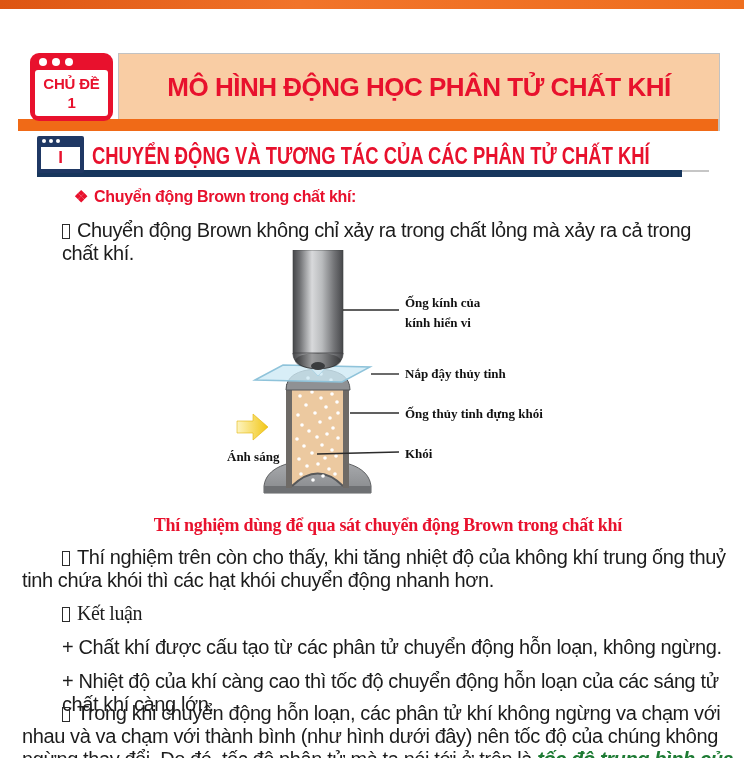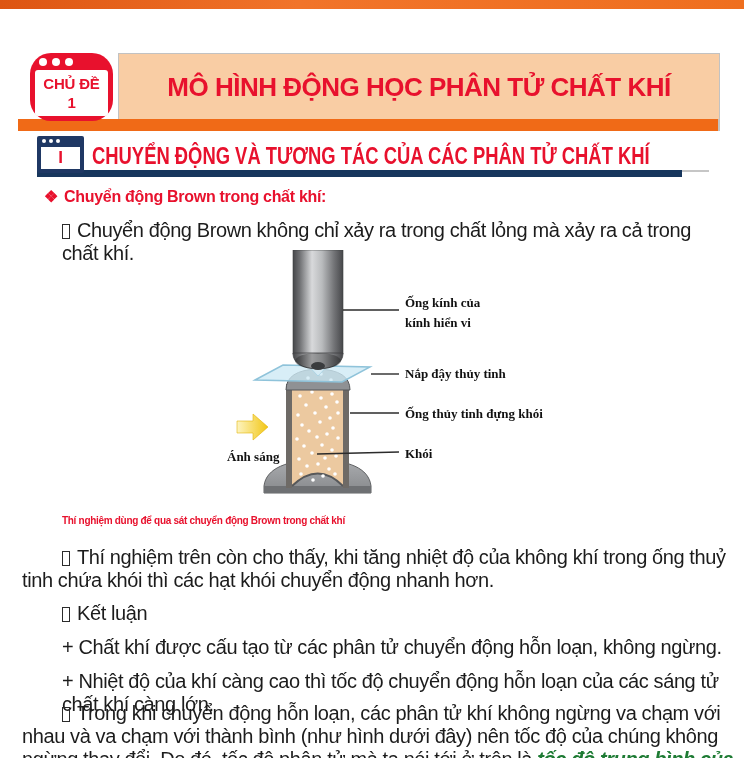--- a/index.html
+++ b/index.html
@@ -5,21 +5,21 @@
   html,body{margin:0;padding:0;background:#ffffff;}
   .page{position:relative;width:744px;height:758px;background:#ffffff;overflow:hidden;
         font-family:"Liberation Sans",sans-serif;color:#1c1c1c;}
   .abs{position:absolute;}
 
   
   .top-strip{left:0;top:0;width:744px;height:9px;
              background:linear-gradient(90deg,#dd5512,#f1742a 40%,#ef6f1f);}
 
   
-  .badge{left:30px;top:53px;width:83px;height:68px;background:#e8112d;border-radius:21px;z-index:3;}
+  .badge{left:30px;top:53px;width:83px;height:68px;background:#e8112d;border-radius:9px;z-index:3;}
   .badge-dots{position:absolute;left:9px;top:5px;display:flex;gap:5px;}
   .badge-dots i{width:8px;height:8px;border-radius:50%;background:#ffffff;display:block;}
   .badge-panel{position:absolute;left:5px;right:5px;top:17px;bottom:5px;background:#ffffff;
                border-radius:3px;display:flex;flex-direction:column;align-items:center;justify-content:center;}
   .badge-panel span{color:#e8112d;font-weight:bold;font-size:15px;line-height:19px;letter-spacing:-0.2px;}
 
   .title-bar{left:118px;top:53px;width:602px;height:69px;background:#f9cda4;
              border:1.5px solid #c2c2c2;box-sizing:border-box;display:flex;align-items:center;justify-content:center;}
   .title-bar h1{margin:0;font-size:26px;font-weight:bold;color:#e8112d;letter-spacing:-0.5px;white-space:nowrap;}
 
@@ -31,27 +31,27 @@
   .sec-icon .dots i{width:4px;height:4px;border-radius:50%;background:#ffffff;display:block;}
   .sec-icon .body{position:absolute;left:4px;right:4px;top:11px;bottom:4px;background:#ffffff;
                   display:flex;align-items:center;justify-content:center;font-weight:bold;font-size:17px;color:#e8112d;}
   .sec-heading{left:92px;top:143px;font-size:23px;font-weight:bold;color:#e8112d;white-space:nowrap;
                transform:scaleX(0.8);transform-origin:left top;line-height:26px;}
   .sec-underline{left:37px;top:170px;width:645px;height:7px;background:#17365d;}
   .sec-underline-tail{left:682px;top:170px;width:27px;height:2px;background:#c6c6c6;}
 
   
   .txt{font-size:20px;letter-spacing:-0.4px;line-height:23px;color:#1c1c1c;}
-  .bullet-heading{left:44px;top:187px;font-size:16px;font-weight:bold;color:#e8112d;letter-spacing:-0.3px;}
+  .bullet-heading{left:74px;top:187px;font-size:16px;font-weight:bold;color:#e8112d;letter-spacing:-0.3px;}
   .bullet-heading .diamond{margin-right:6px;}
   .p-intro{left:62px;top:219px;width:660px;}
-  .caption{left:62px;top:515px;width:560px;text-align:left;font-size:10px;font-weight:bold;
-           color:#e8112d;letter-spacing:-0.3px;}
+  .caption{left:62px;top:515px;width:560px;text-align:right;font-size:18px;font-weight:bold;
+           color:#e8112d;letter-spacing:-0.3px;font-family:Liberation Serif, serif;}
   .p-exp{left:22px;top:546px;width:712px;text-indent:40px;}
-  .p-ketluan{left:62px;top:602px;}
+  .p-ketluan{left:62px;top:602px;font-family:Liberation Serif, serif;}
   .p-plus1{left:62px;top:636px;width:670px;}
   .p-plus2{left:62px;top:670px;width:670px;}
   .p-final{left:22px;top:702px;width:714px;text-indent:40px;}
   .hl{color:#1e7b34;font-weight:bold;font-style:italic;text-decoration:underline;}
 
   .tofu{display:inline-block;width:8px;height:15px;border:1.5px solid #2b2b2b;box-sizing:border-box;
         margin-right:7px;vertical-align:-2px;}
 
   
   .figure{left:180px;top:250px;width:420px;height:246px;}
@@ -204,21 +204,21 @@
     </text>
     <text class="fig-label" x="225" y="128">Nắp đậy thủy tinh</text>
     <text class="fig-label" x="225" y="168">Ống thủy tinh đựng khói</text>
     <text class="fig-label" x="225" y="208">Khói</text>
     <text class="fig-label" x="47" y="211">Ánh sáng</text>
   </svg>
 
   <div class="abs caption">Thí nghiệm dùng để qua sát chuyển động Brown trong chất khí</div>
 
   <div class="abs txt p-exp">
-    <span class="tofu"></span><span>Thí nghiệm trên còn cho thấy, khi tăng nhiệt độ của không khí trong ống thuỷ tinh chứa khói thì các hạt khói chuyển động nhanh hơn.</span>
+    <span class="tofu"></span><span>Thí nghiệm trên còn cho thấy, khi tăng nhiệt độ của không khí trung ống thuỷ tinh chứa khói thì các hạt khói chuyển động nhanh hơn.</span>
   </div>
 
   <div class="abs txt p-ketluan">
     <span class="tofu"></span><span>Kết luận</span>
   </div>
 
   <div class="abs txt p-plus1">+ Chất khí được cấu tạo từ các phân tử chuyển động hỗn loạn, không ngừng.</div>
   <div class="abs txt p-plus2">+ Nhiệt độ của khí càng cao thì tốc độ chuyển động hỗn loạn của các sáng tử chất khí càng lớn.</div>
 
   <div class="abs txt p-final">

